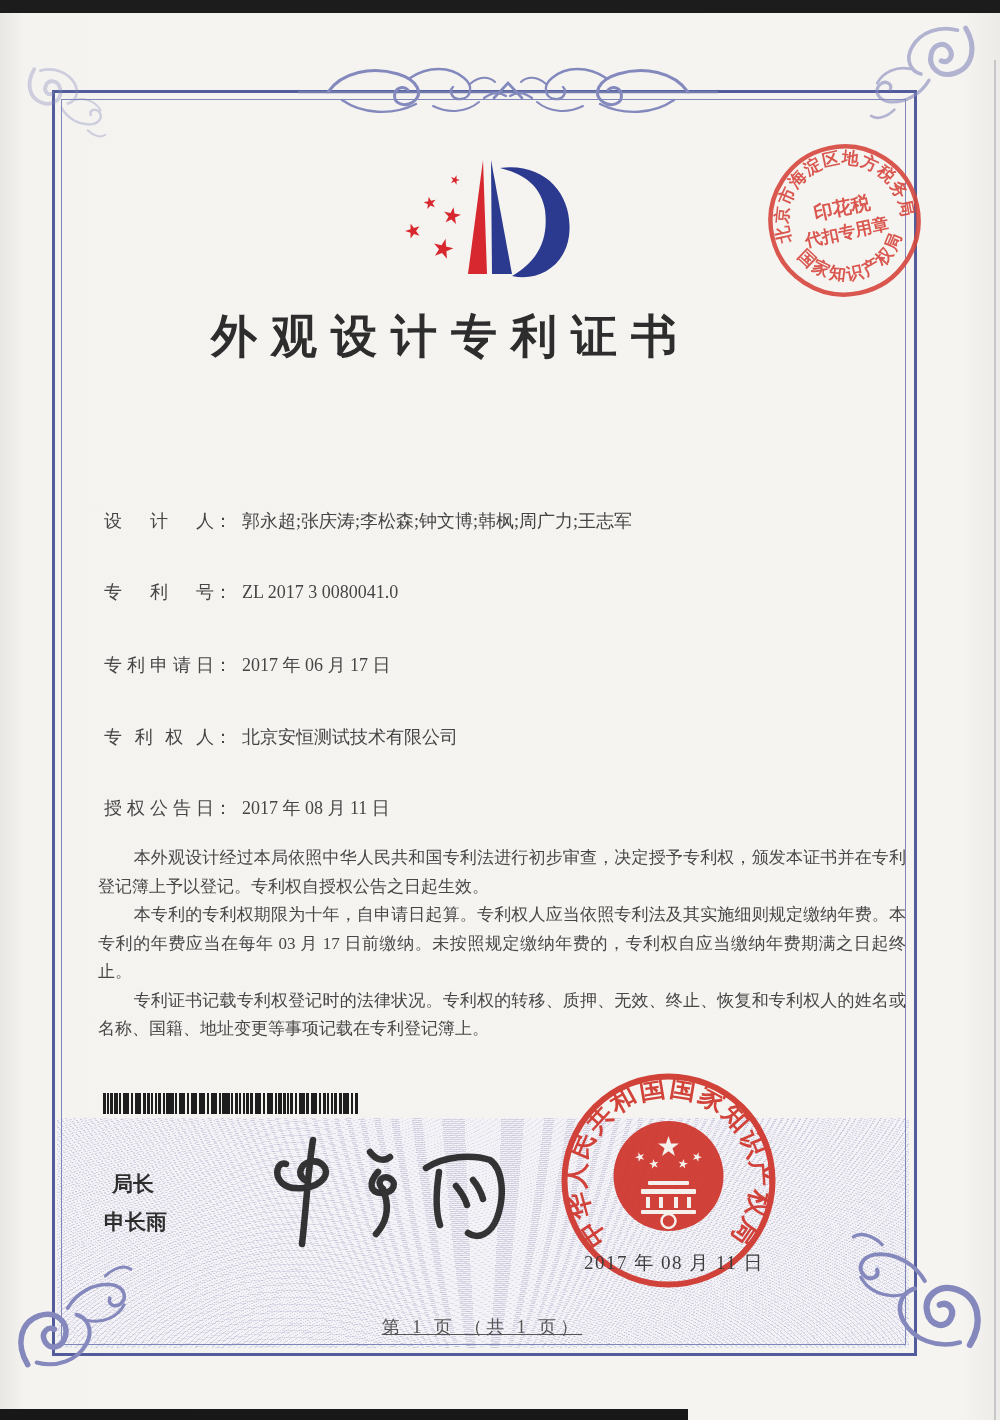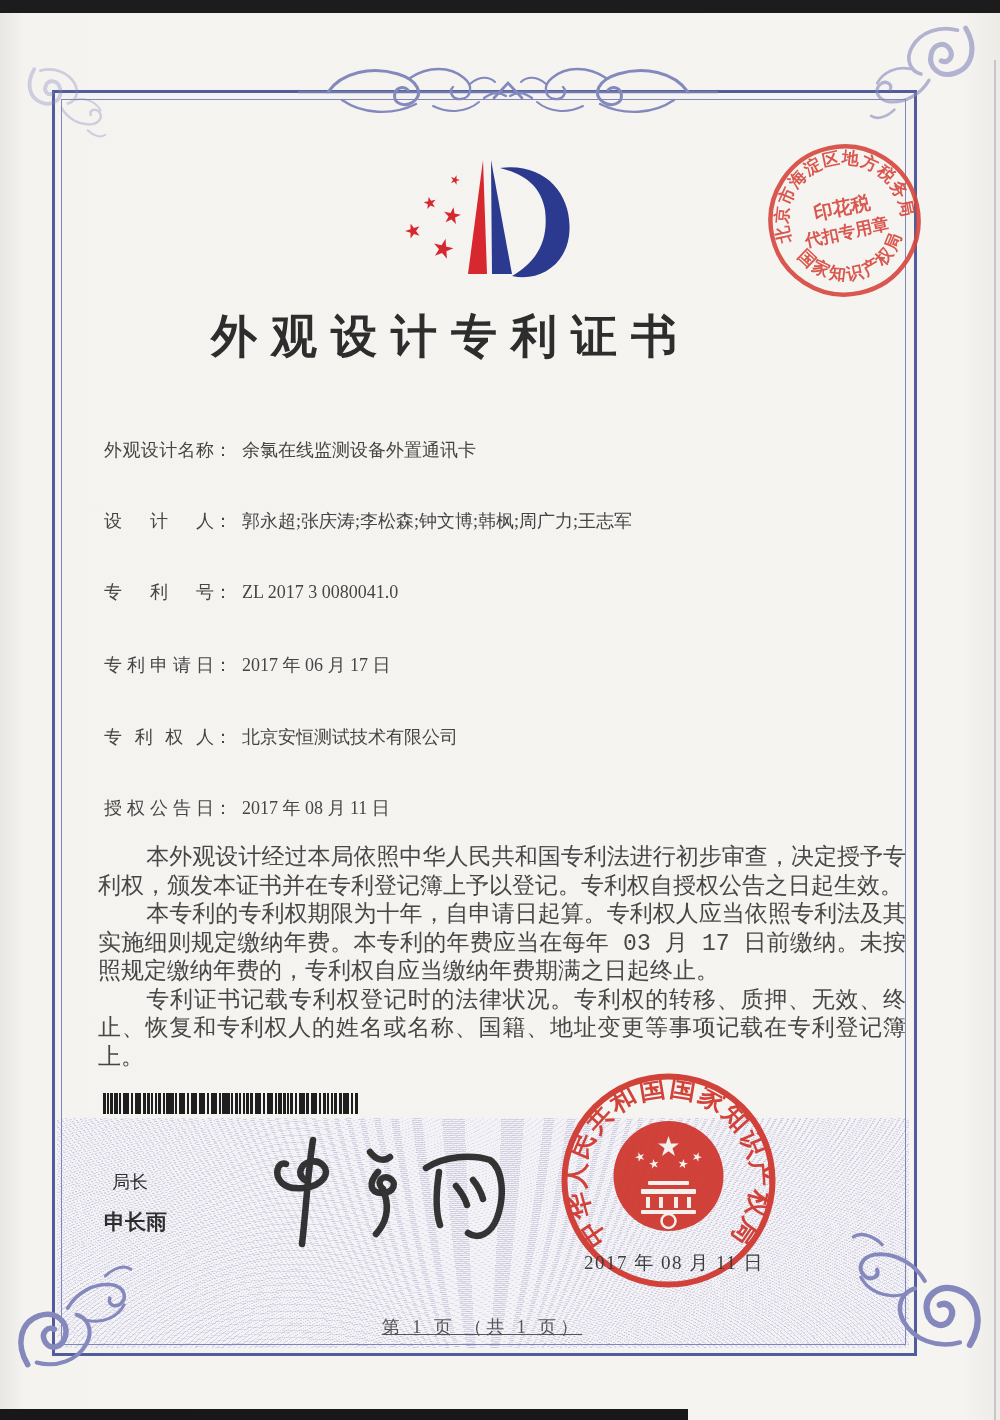--- a/index.html
+++ b/index.html
@@ -20,29 +20,29 @@
       repeating-radial-gradient(ellipse 1900px 760px at 50% 118%, rgba(112,106,158,.22) 0 1px, rgba(0,0,0,0) 1px 5px),
       repeating-radial-gradient(ellipse 2300px 900px at 28% -18%, rgba(112,106,158,.15) 0 1px, rgba(0,0,0,0) 1px 6px);}
   .orn{position:absolute;z-index:2;}
   
   .cert-no{left:95px;top:160px;font-size:19px;letter-spacing:5px;color:#4a4a4a;z-index:3;}
   .title{left:0;top:306px;width:902px;text-align:center;font-size:46px;font-weight:600;
          letter-spacing:14px;color:#2d2d2d;z-index:3;}
   .field{left:104px;width:806px;font-size:18px;color:#454545;z-index:3;white-space:nowrap;}
   .flabel{display:inline-block;width:110px;text-align:justify;text-align-last:justify;vertical-align:top;}
   .fcolon{margin-right:10px;}
-  .paras{left:98px;top:844px;width:808px;font-size:23px;line-height:28.5px;color:#474747;
-         text-align:justify;z-index:3;font-family:Liberation Mono, monospace;}
+  .paras{left:98px;top:844px;width:808px;font-size:17px;line-height:28.5px;color:#474747;
+         text-align:justify;z-index:3;}
   .paras p{margin:0;text-indent:2.1em;}
   .barcode{left:103px;top:1093px;width:255px;height:21px;z-index:3;
     background-image:
       repeating-linear-gradient(90deg,#1e1e1e 0 2px,rgba(0,0,0,0) 2px 4px),
       repeating-linear-gradient(90deg,#1e1e1e 0 1px,rgba(0,0,0,0) 1px 7px),
       repeating-linear-gradient(90deg,#1e1e1e 0 3px,rgba(0,0,0,0) 3px 11px);}
-  .signer-title{left:112px;top:1170px;font-size:18px;font-weight:400;color:#2e2e2e;z-index:4;}
+  .signer-title{left:112px;top:1170px;font-size:21px;font-weight:700;color:#2e2e2e;z-index:4;}
   .signer-name{left:104px;top:1208px;font-size:21px;font-weight:700;color:#2e2e2e;z-index:4;}
   .signature{left:258px;top:1130px;width:250px;height:130px;z-index:5;}
   .seal{left:556px;top:1068px;width:225px;height:225px;z-index:4;opacity:.93;}
   .seal-date{left:584px;top:1250px;font-size:19px;letter-spacing:1.5px;color:#3d3d3d;z-index:6;font-weight:500;}
   .stamp{left:752px;top:128px;width:185px;height:185px;z-index:4;transform:rotate(-12deg);opacity:.9;}
   .footer{left:52px;top:1315px;width:860px;text-align:center;font-size:18px;letter-spacing:4px;color:#555;z-index:3;text-decoration:underline;}
   .logo{left:388px;top:156px;width:230px;height:146px;z-index:3;}
 </style>
 </head>
 <body>
@@ -107,23 +107,20 @@
       <use href="#star5" transform="translate(67,24) scale(5) rotate(18)"></use>
       <use href="#star5" transform="translate(42,47) scale(6.5) rotate(-12)"></use>
       <use href="#star5" transform="translate(64,60) scale(9) rotate(10)"></use>
       <use href="#star5" transform="translate(25,75) scale(8) rotate(-18)"></use>
       <use href="#star5" transform="translate(55,93) scale(10.5) rotate(14)"></use>
     </g>
   </svg>
 
   <div class="abs title">外观设计专利证书</div>
 
-  <div class="abs field" style="top:438px">
-    <span class="flabel">外观设计名称</span><span class="fcolon">：</span><span>余氯在线监测设备外置通讯卡</span>
-  </div>
   <div class="abs field" style="top:509px">
     <span class="flabel">设计人</span><span class="fcolon">：</span><span>郭永超;张庆涛;李松森;钟文博;韩枫;周广力;王志军</span>
   </div>
   <div class="abs field" style="top:580px">
     <span class="flabel">专利号</span><span class="fcolon">：</span><span>ZL 2017 3 0080041.0</span>
   </div>
   <div class="abs field" style="top:653px">
     <span class="flabel">专利申请日</span><span class="fcolon">：</span><span>2017 年 06 月 17 日</span>
   </div>
   <div class="abs field" style="top:725px">

